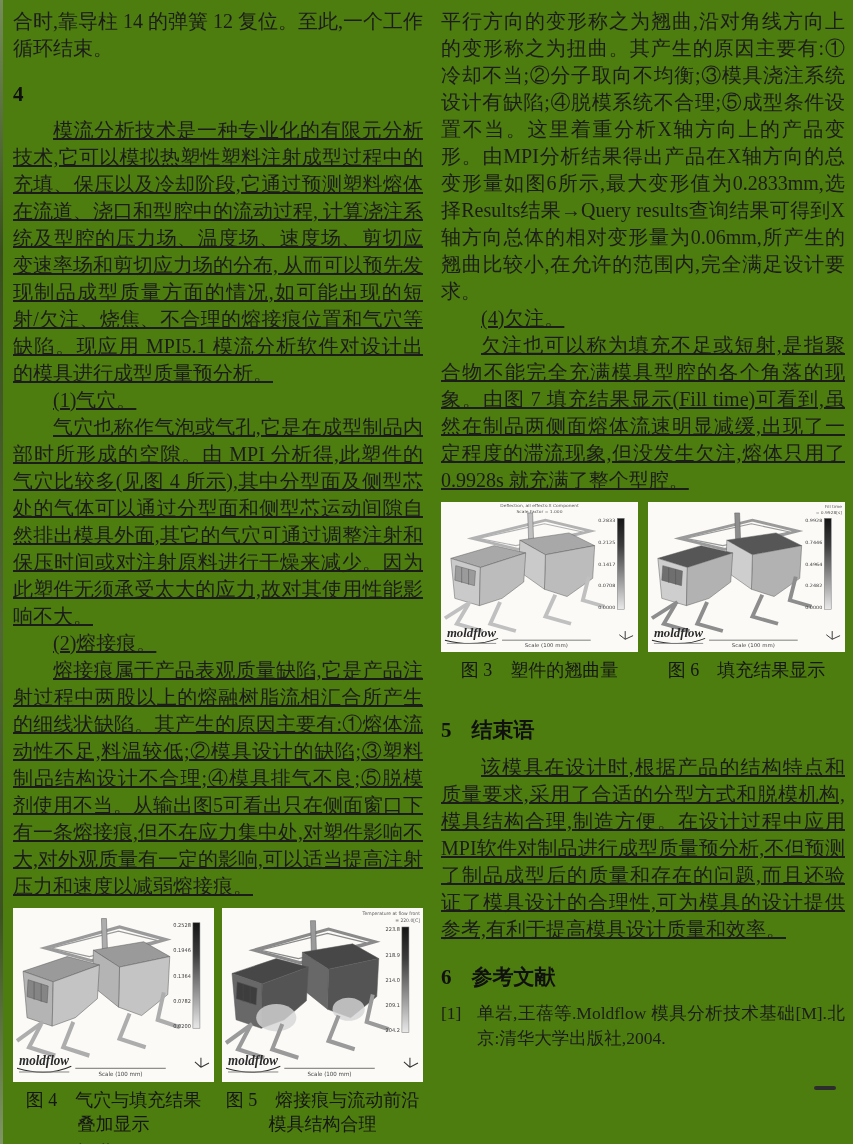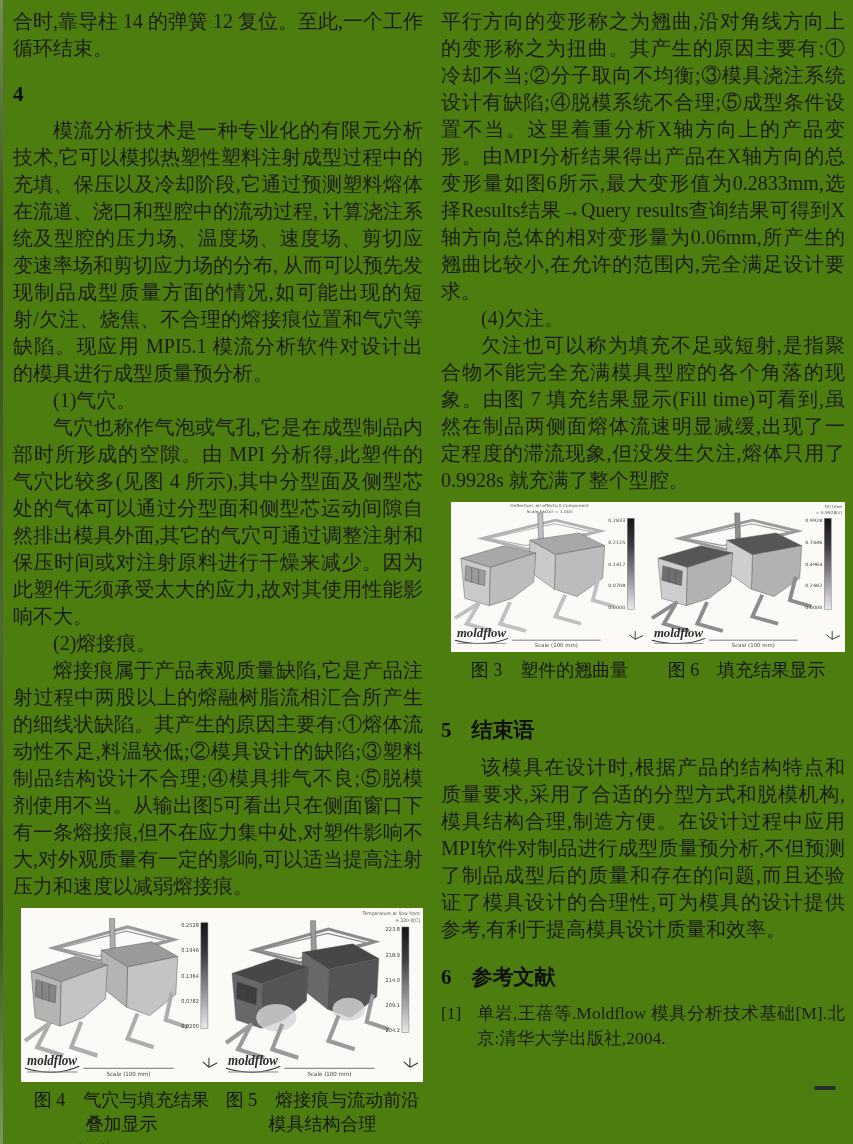--- a/index.html
+++ b/index.html
@@ -5,25 +5,25 @@
   html,body{margin:0;padding:0;background:#d8d6d1;}
   .page{position:relative;width:853px;height:1144px;background:#4d7c0f;overflow:hidden;
         color:#1d1d1d;font-family:"Liberation Serif",serif;}
   .scan-edge{position:absolute;left:0;top:0;width:3px;height:100%;
         background:linear-gradient(#999,#2a2a2a 22%,#555 55%,#2f2f2f 80%,#aaa);opacity:.55;}
   .scan-dash{position:absolute;left:814px;top:1086px;width:22px;height:4px;background:#2d2d2d;border-radius:2px;}
   .col{position:absolute;top:8px;}
   .col.left{left:13px;width:410px;}
   .col.right{left:441px;width:404px;}
   p.body{font-size:20px;line-height:27px;margin:0;text-align:justify;color:#1c1c1c;}
-  p.ind{text-indent:2em;}
+  p.ind{text-indent:2em;text-decoration:underline;}
   h2.sec{display:flex;gap:20px;align-items:baseline;margin:20px 0 10px 0;
         font-family:"Liberation Sans",sans-serif;font-weight:bold;font-size:21px;color:#101010;}
   h2.sec .sec-num{font-family:"Liberation Serif",serif;font-weight:bold;}
-  .figrow{display:flex;justify-content:flex-end;margin:8px 0 4px 0;}
+  .figrow{display:flex;justify-content:space-between;margin:8px 0 4px 0;}
   figure{margin:0;text-align:center;}
   .col.left figure{width:201px;}
   .col.right figure{width:197px;}
   svg.figimg{display:block;width:100%;background:#fbfaf7;}
   .col.left svg.figimg{height:174px;}
   .col.right svg.figimg{height:150px;}
   figcaption{margin-top:6px;}
   .capline{display:block;font-size:18px;line-height:24px;color:#161616;}
   
   .cbl text{font:5px "DejaVu Sans",sans-serif;fill:#3e3e3e;text-anchor:end;}

